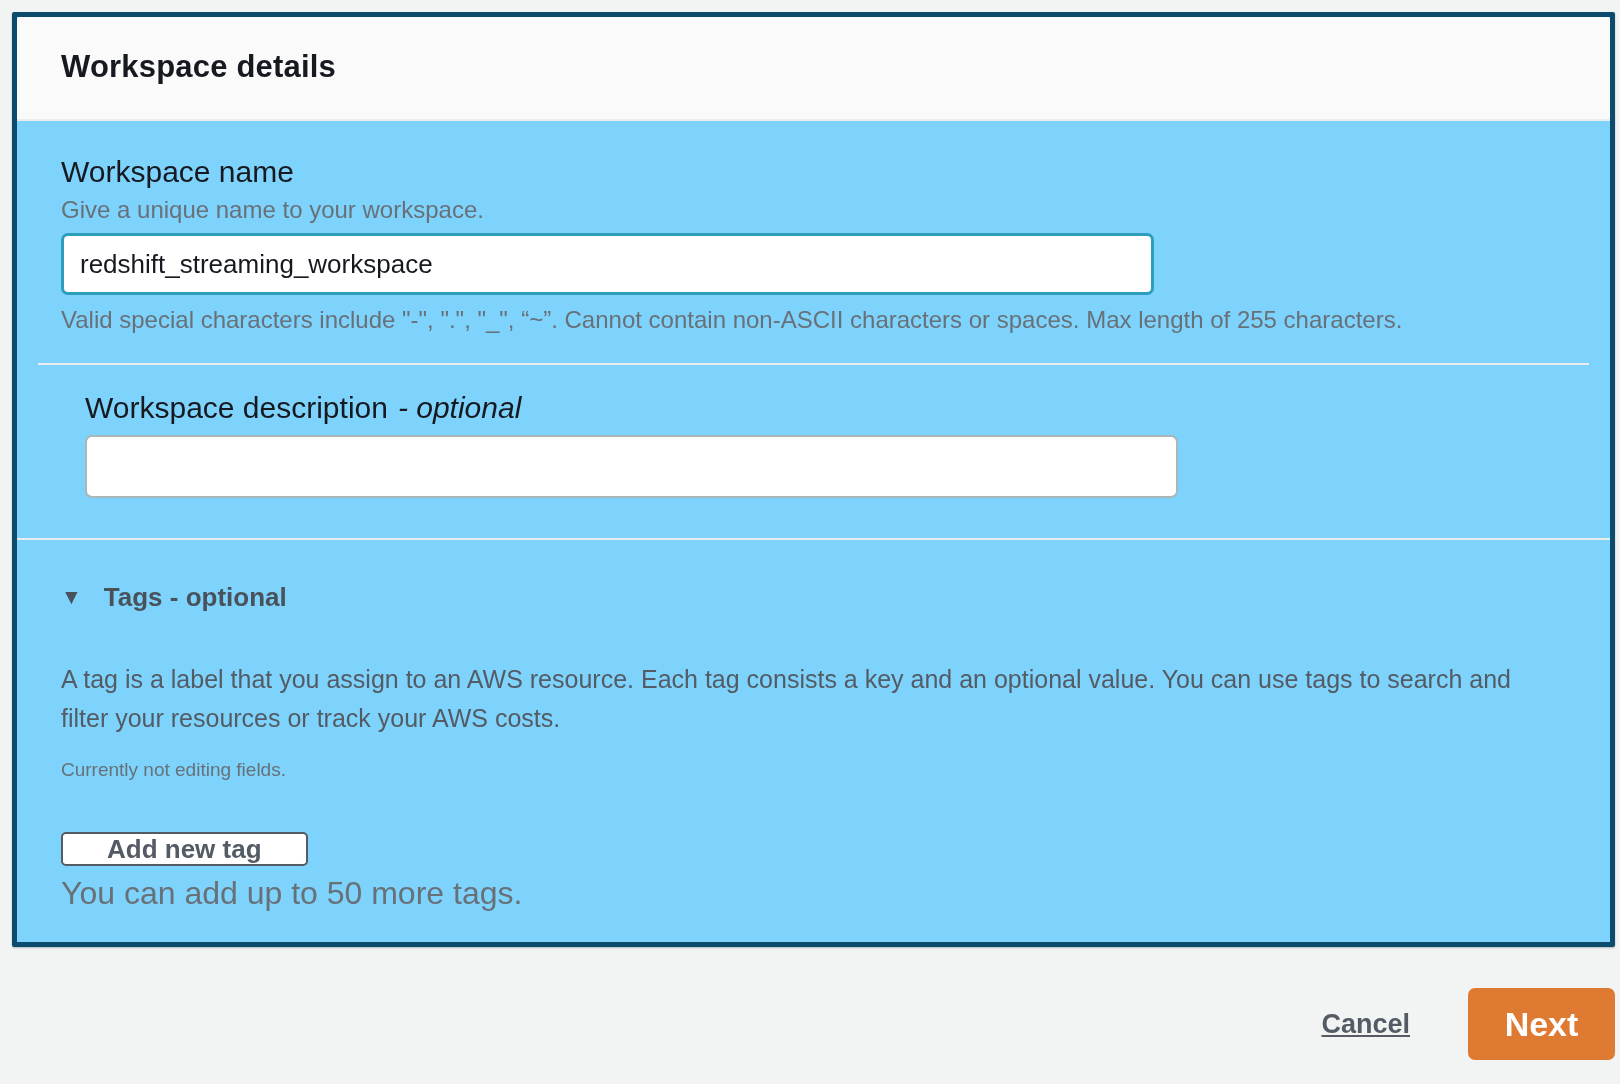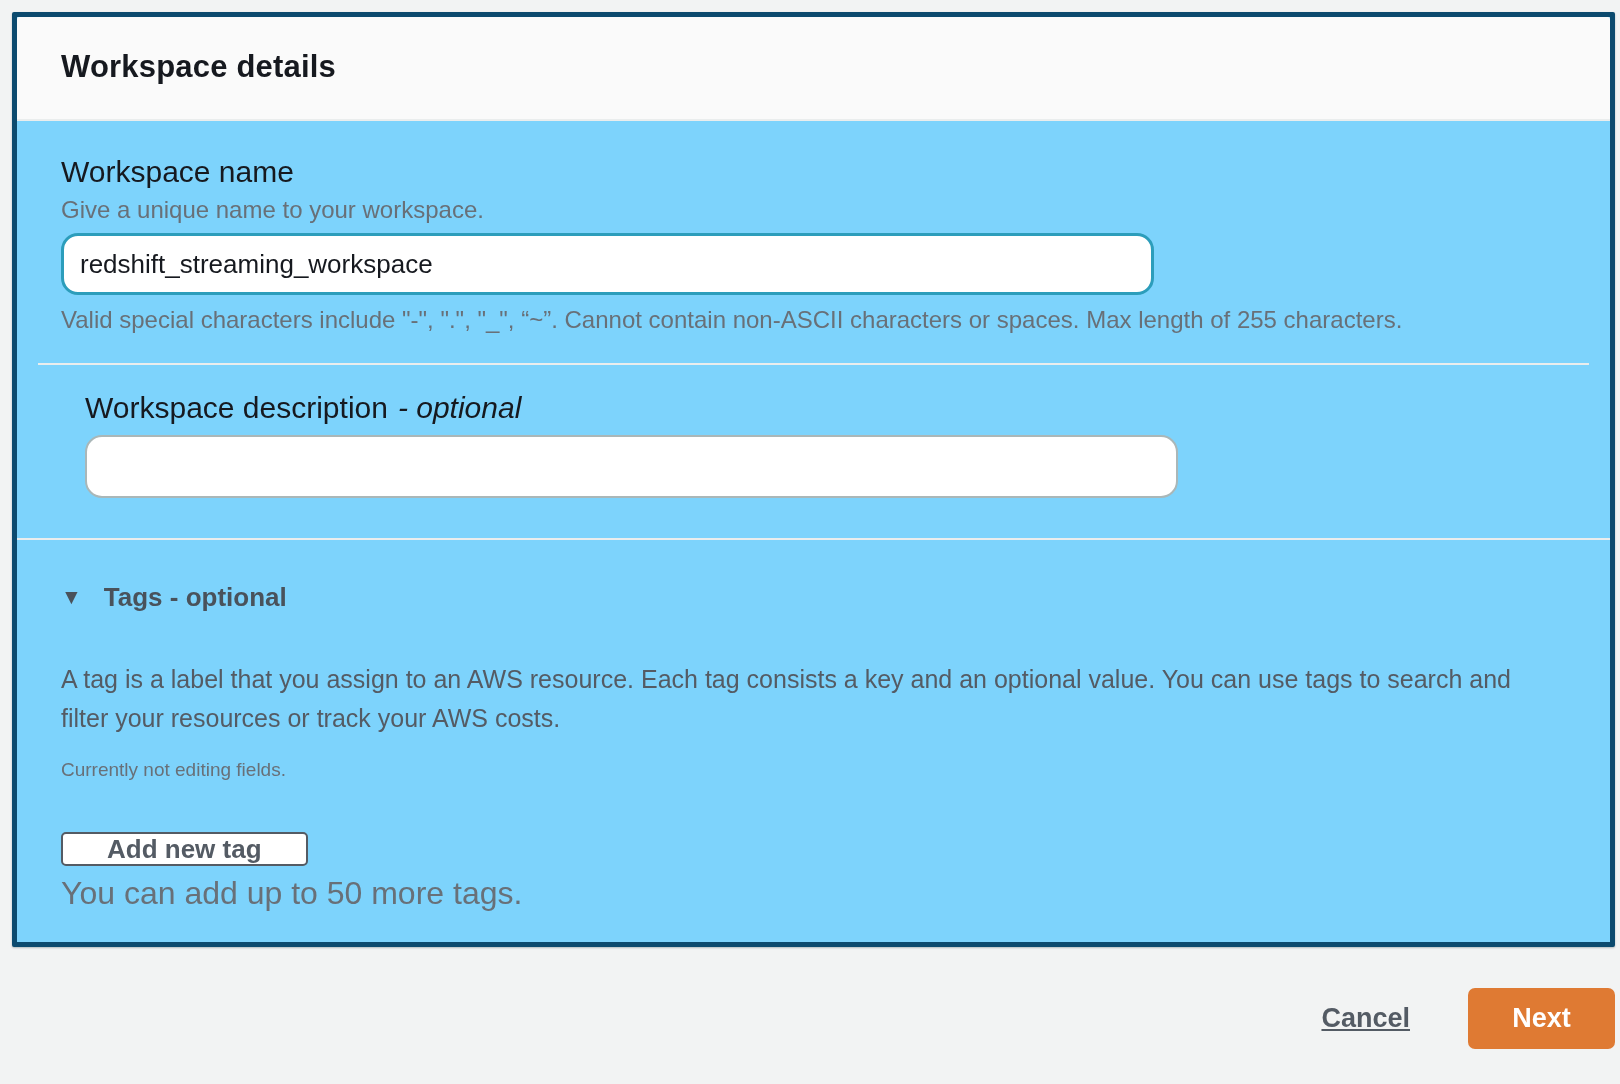--- a/index.html
+++ b/index.html
@@ -52,21 +52,21 @@
     font-size: 24px;
     line-height: 30px;
     color: #687078;
   }
   .text-input {
     display: block;
     margin-top: 8px;
     width: 1093px;
     height: 62px;
     box-sizing: border-box;
-    border-radius: 17px;
+    border-radius: 7px;
     padding: 0 16px;
     font-size: 26px;
     color: #16191f;
     font-family: inherit;
     background: #ffffff;
     outline: none;
   }
   .input-focused { border: 3px solid #2c9dbb; }
   .input-normal  { margin-top: 10px; height: 63px; border: 2px solid #aab7b8; }
   .constraint {
@@ -149,27 +149,27 @@
     margin-right: 58px;
     color: #545b64;
     font-weight: bold;
     font-size: 27px;
     font-family: inherit;
     cursor: pointer;
     text-decoration: underline;
   }
   .next-btn {
     width: 147px;
-    height: 61px;
+    height: 72px;
     background: #df7a33;
     border: none;
     border-radius: 7px;
     color: #ffffff;
     font-weight: bold;
-    font-size: 27px;
+    font-size: 34px;
     font-family: inherit;
     cursor: pointer;
   }
 </style>
 </head>
 <body>
 
 <div class="card">
 
   <div class="card-header">

